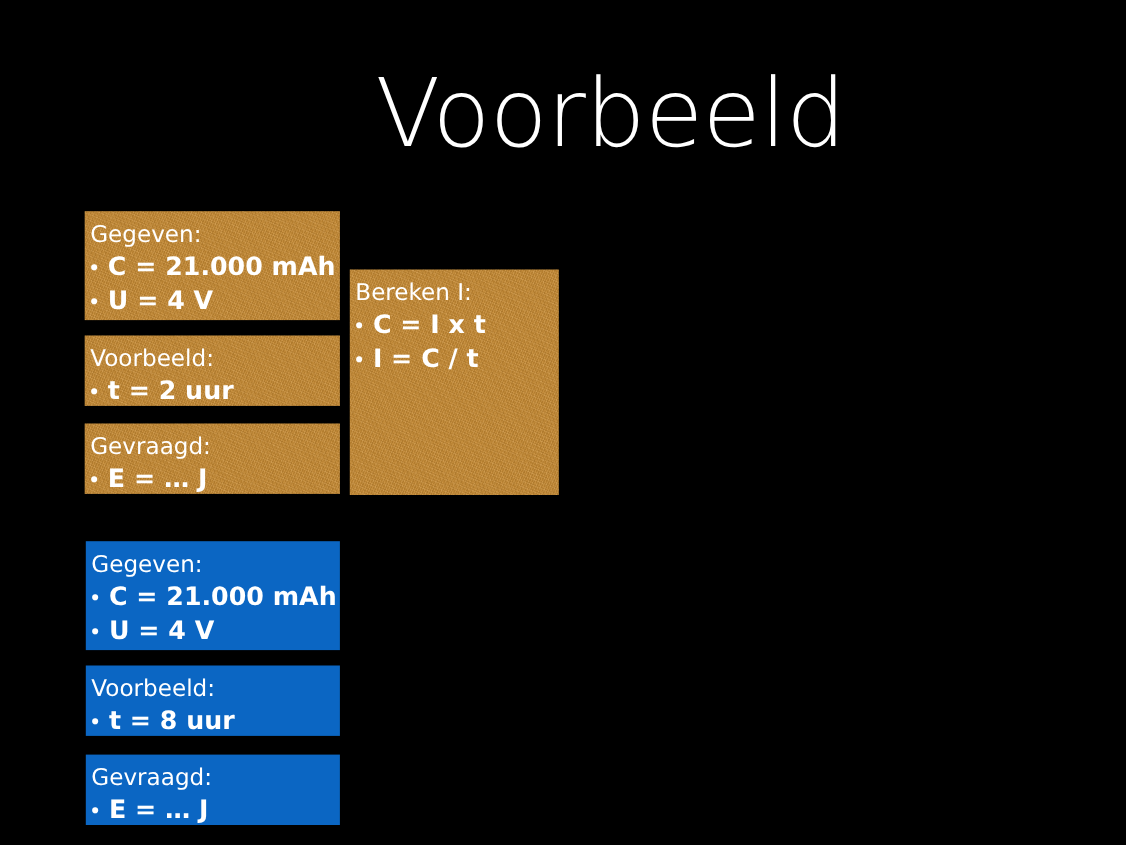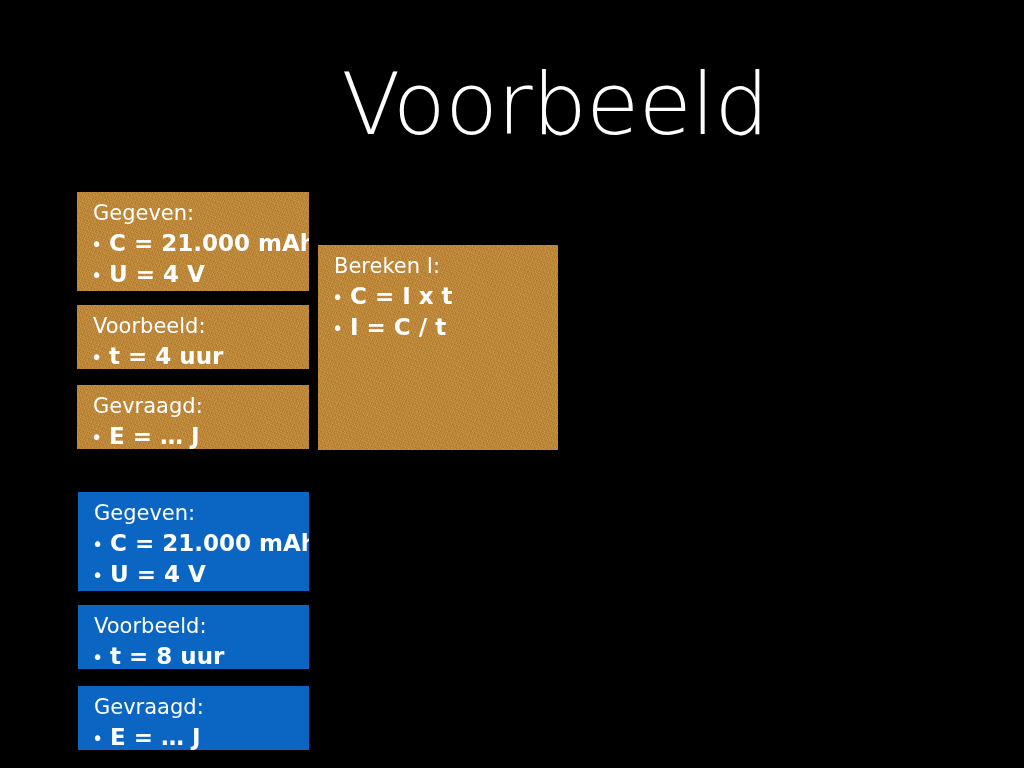--- a/index.html
+++ b/index.html
@@ -37,21 +37,21 @@
     font-family: "DejaVu Sans", sans-serif;
     font-stretch: normal;
     white-space: nowrap;
   }
 
   
   .box {
     position: absolute;
     box-sizing: border-box;
     color: #ffffff;
-    padding: 6px 0 6px 14px;
+    padding: 6px 0 6px 3px;
     overflow: hidden;
   }
   .box.orange {
     background-color: #c68a33;
     background-image:
       repeating-linear-gradient(115deg, rgba(255,255,255,0.055) 0px, rgba(255,255,255,0.055) 1px, rgba(0,0,0,0.05) 1px, rgba(0,0,0,0.05) 2px, rgba(255,255,255,0.03) 2px, rgba(255,255,255,0.03) 3px, rgba(0,0,0,0.028) 3px, rgba(0,0,0,0.028) 4px),
       repeating-linear-gradient(22deg, rgba(255,255,255,0.05) 0px, rgba(255,255,255,0.05) 1px, rgba(0,0,0,0.045) 1px, rgba(0,0,0,0.045) 2px, rgba(255,255,255,0.022) 2px, rgba(255,255,255,0.022) 3px, rgba(0,0,0,0.03) 3px, rgba(0,0,0,0.03) 5px),
       repeating-linear-gradient(74deg, rgba(255,255,255,0.035) 0px, rgba(255,255,255,0.035) 1px, rgba(0,0,0,0.035) 1px, rgba(0,0,0,0.035) 3px);
   }
   .box.blue {
@@ -92,21 +92,21 @@
     line-height: 30px;
     font-weight: bold;
   }
 
   
   #box-given-orange   { left: 34px;  top: 192px; width: 232px; height: 99px;  }
   #box-example-orange { left: 34px;  top: 305px; width: 232px; height: 64px;  }
   #box-asked-orange   { left: 34px;  top: 385px; width: 232px; height: 64px;  }
 
   #box-solution       { left: 275px; top: 192px; width: 714px; height: 40px; }
-  #box-calc-current   { left: 275px; top: 245px; width: 240px; height: 205px; }
+  #box-calc-current   { left: 275px; top: 245px; width: 190px; height: 205px; }
 
   #box-given-blue     { left: 35px;  top: 492px; width: 231px; height: 99px;  }
   #box-example-blue   { left: 35px;  top: 605px; width: 231px; height: 64px;  }
   #box-asked-blue     { left: 35px;  top: 686px; width: 231px; height: 64px;  }
 
   #box-solution .box-heading { line-height: 28px; }
 </style>
 </head>
 <body>
 
@@ -123,21 +123,21 @@
     <div class="bullet-line">
       <span class="bullet-dot">•</span>
       <span class="bullet-text">U = 4 V</span>
     </div>
   </div>
 
   <div class="box orange" id="box-example-orange">
     <div class="box-heading">Voorbeeld:</div>
     <div class="bullet-line">
       <span class="bullet-dot">•</span>
-      <span class="bullet-text">t = 4 uur</span>
+      <span class="bullet-text">t = 2 uur</span>
     </div>
   </div>
 
   <div class="box orange" id="box-asked-orange">
     <div class="box-heading">Gevraagd:</div>
     <div class="bullet-line">
       <span class="bullet-dot">•</span>
       <span class="bullet-text">E = … J</span>
     </div>
   </div>

